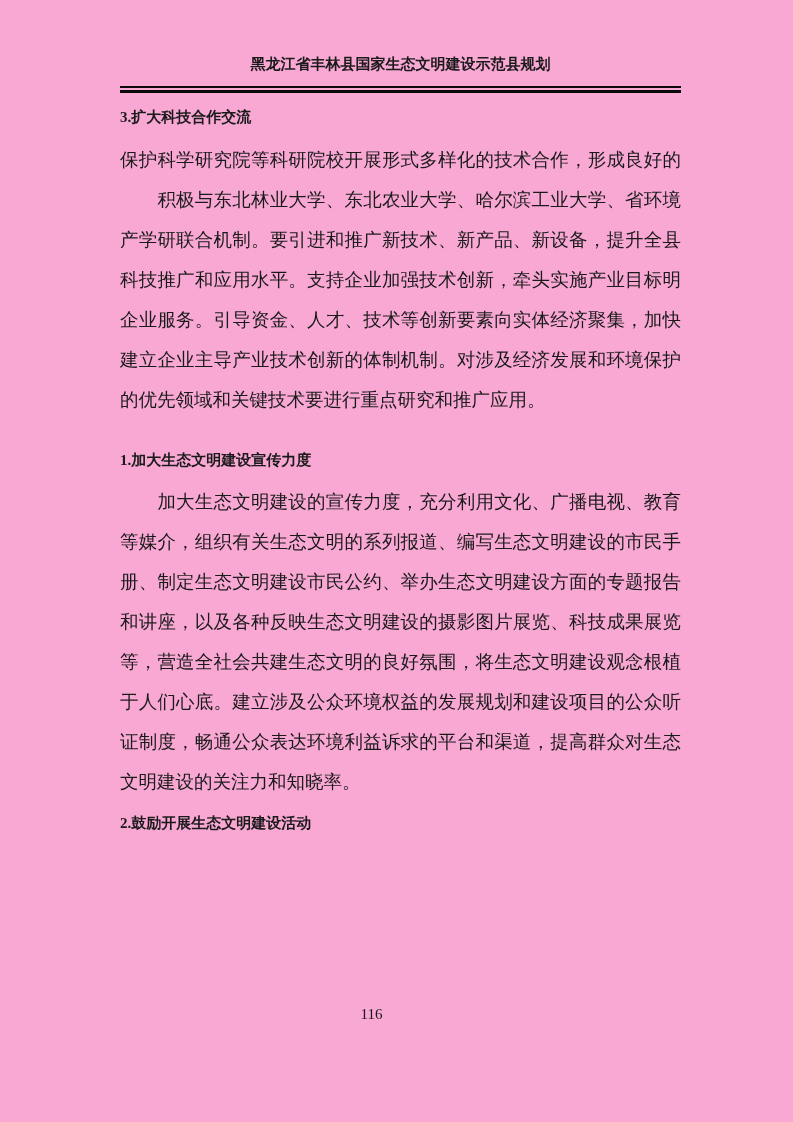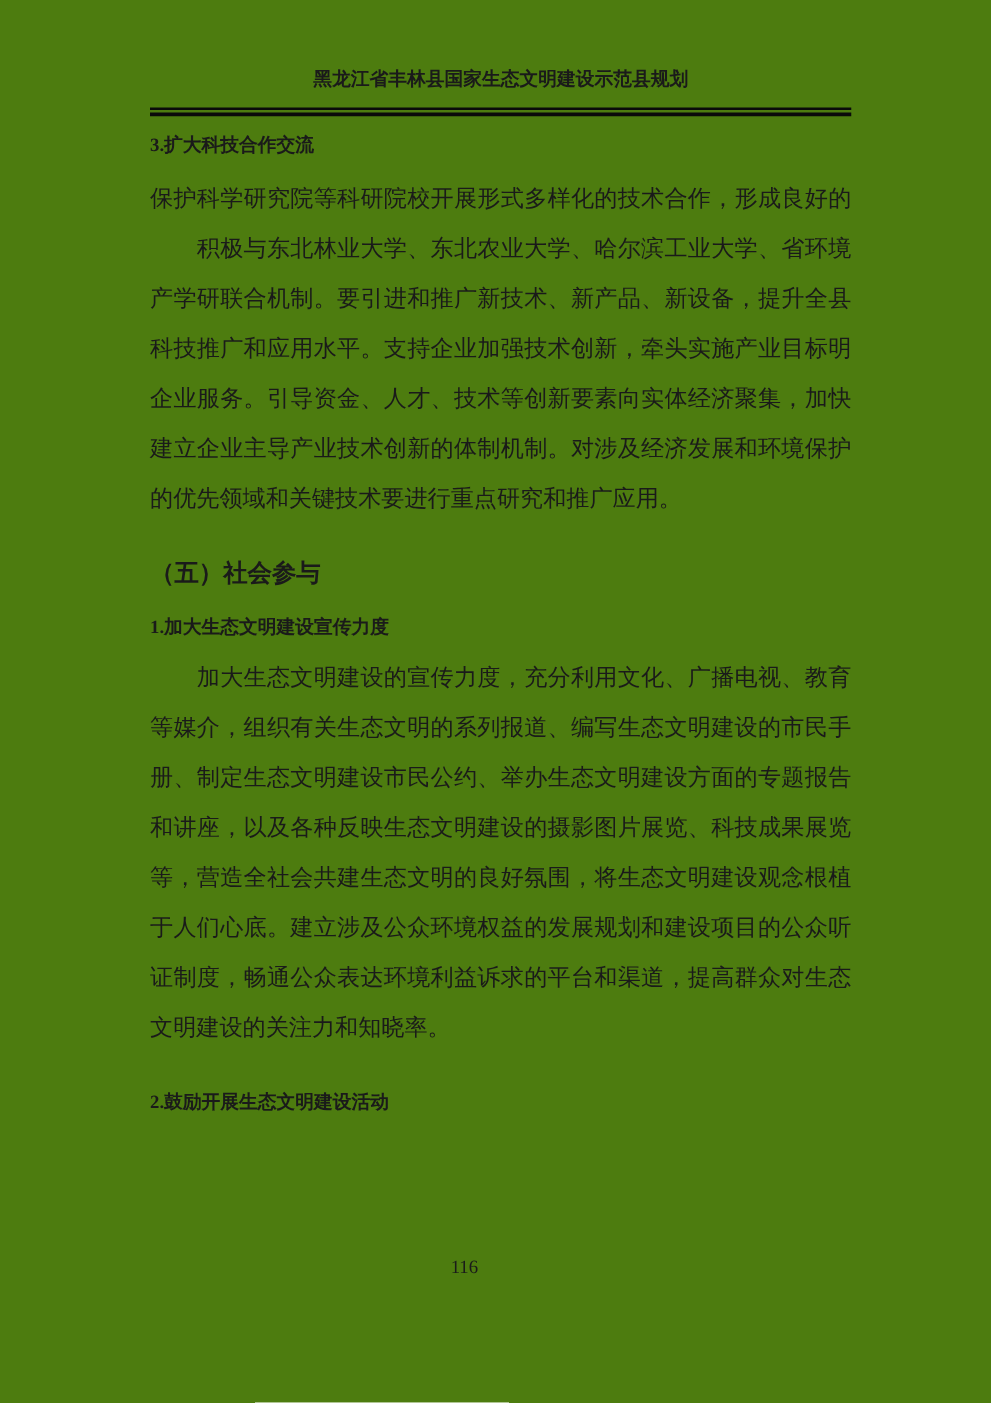--- a/index.html
+++ b/index.html
@@ -1,20 +1,20 @@
 <!DOCTYPE html>
 <html><head>
 <meta charset="utf-8">
 <style>
   html, body { margin: 0; padding: 0; background: #ffffff; }
   .page {
     position: relative;
     width: 793px;
     height: 1122px;
-    background: #4d7c0f;
+    background: #f9a8d4;
     color: #1a1a1a;
     font-family: "Liberation Serif", "DejaVu Serif", serif;
     overflow: hidden;
   }
   .text-col {
     margin-left: 120px;
     width: 561px;
     padding-top: 56px;
   }
   .doc-header-title {
@@ -80,21 +80,20 @@
         <div class="h-numbered">3.扩大科技合作交流</div>
         <div class="para">
           <div class="pline">保护科学研究院等科研院校开展形式多样化的技术合作，形成良好的</div>
           <div class="pline">　　积极与东北林业大学、东北农业大学、哈尔滨工业大学、省环境</div>
           <div class="pline">产学研联合机制。要引进和推广新技术、新产品、新设备，提升全县</div>
           <div class="pline">科技推广和应用水平。支持企业加强技术创新，牵头实施产业目标明</div>
           <div class="pline">企业服务。引导资金、人才、技术等创新要素向实体经济聚集，加快</div>
           <div class="pline">建立企业主导产业技术创新的体制机制。对涉及经济发展和环境保护</div>
           <div class="pline pl-left">的优先领域和关键技术要进行重点研究和推广应用。</div>
         </div>
-        <div class="h-section">（五）社会参与</div>
         <div class="h-numbered">1.加大生态文明建设宣传力度</div>
         <div class="para">
           <div class="pline">　　加大生态文明建设的宣传力度，充分利用文化、广播电视、教育</div>
           <div class="pline">等媒介，组织有关生态文明的系列报道、编写生态文明建设的市民手</div>
           <div class="pline">册、制定生态文明建设市民公约、举办生态文明建设方面的专题报告</div>
           <div class="pline">和讲座，以及各种反映生态文明建设的摄影图片展览、科技成果展览</div>
           <div class="pline">等，营造全社会共建生态文明的良好氛围，将生态文明建设观念根植</div>
           <div class="pline">于人们心底。建立涉及公众环境权益的发展规划和建设项目的公众听</div>
           <div class="pline">证制度，畅通公众表达环境利益诉求的平台和渠道，提高群众对生态</div>
           <div class="pline pl-left">文明建设的关注力和知晓率。</div>

